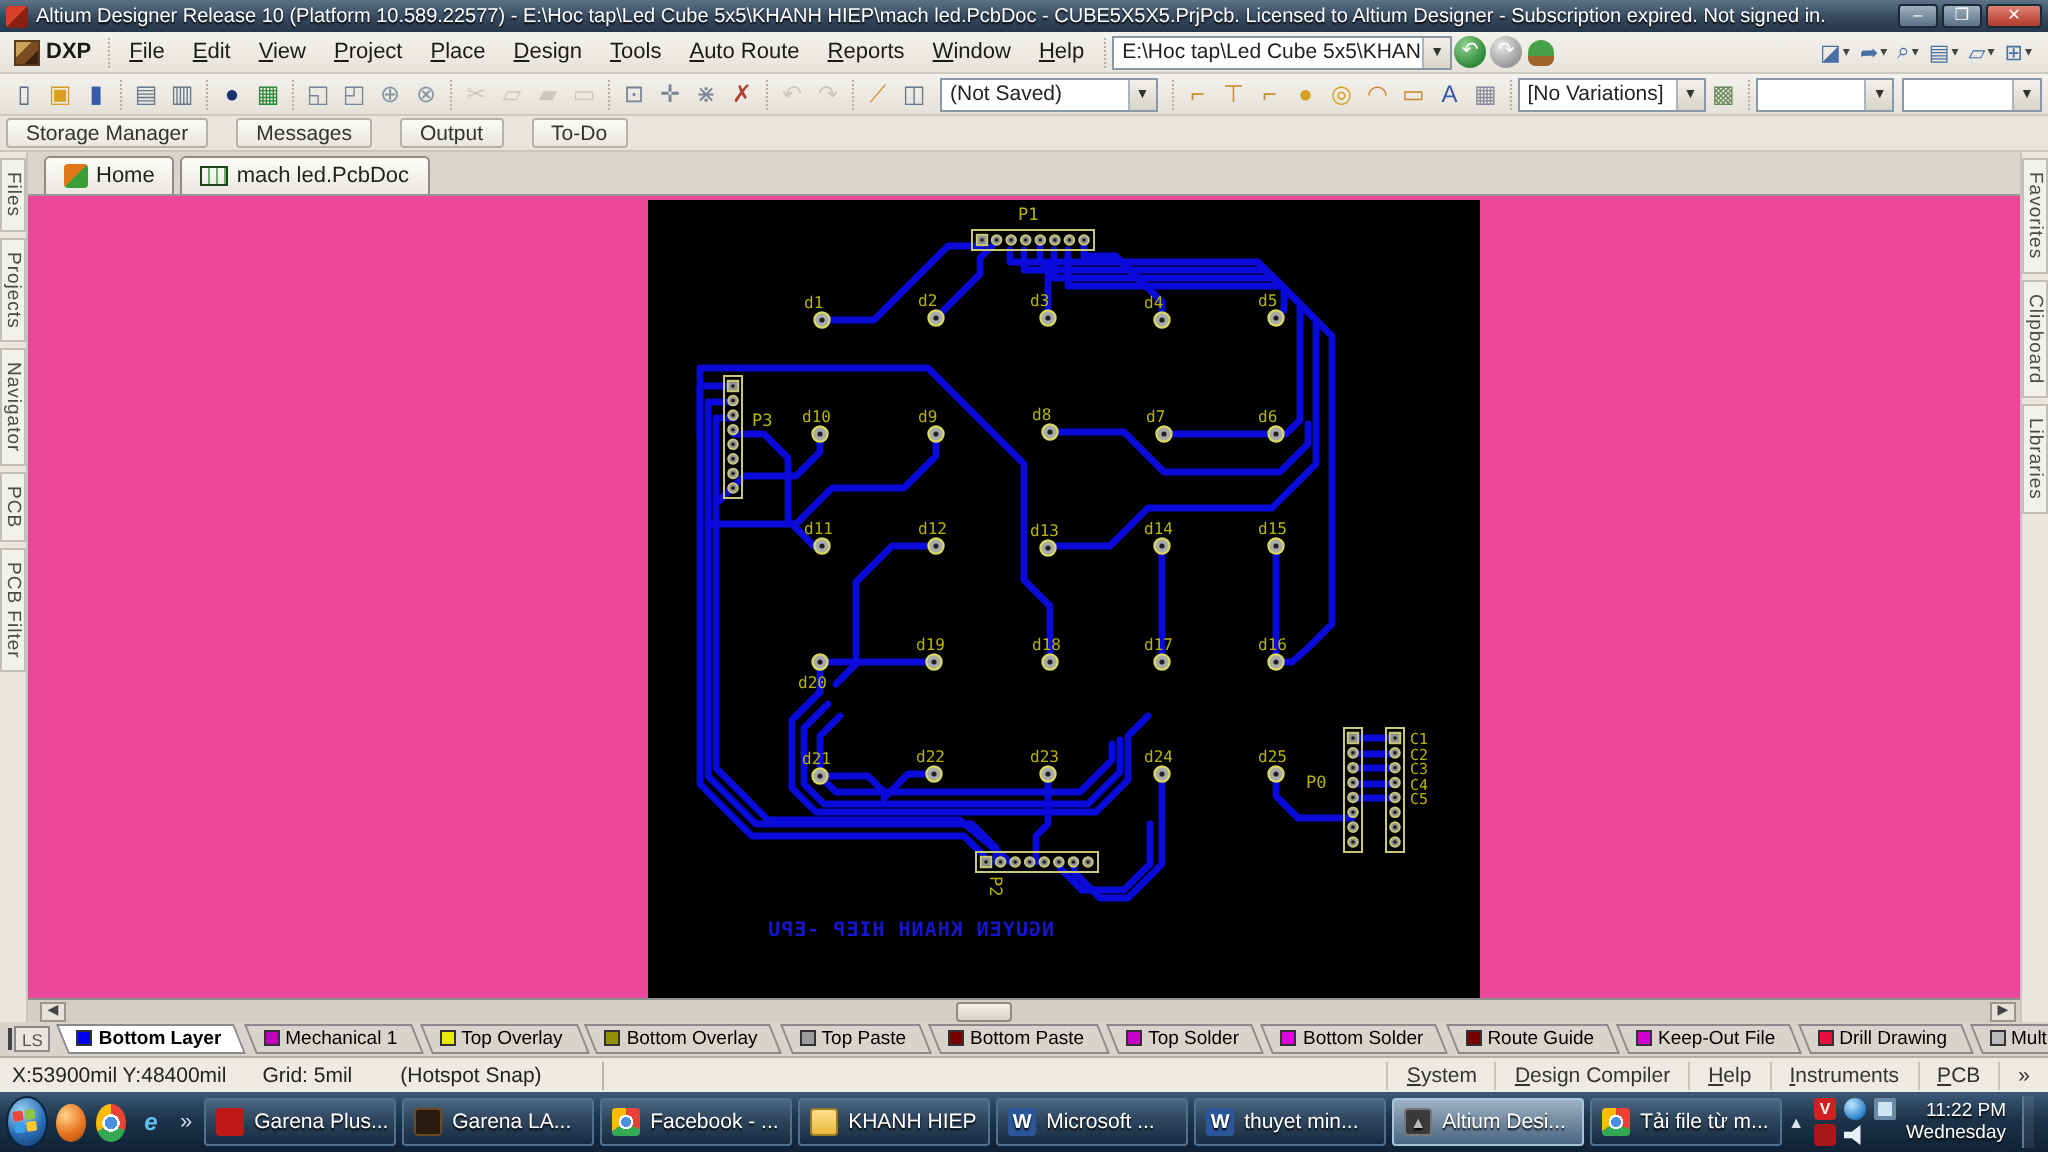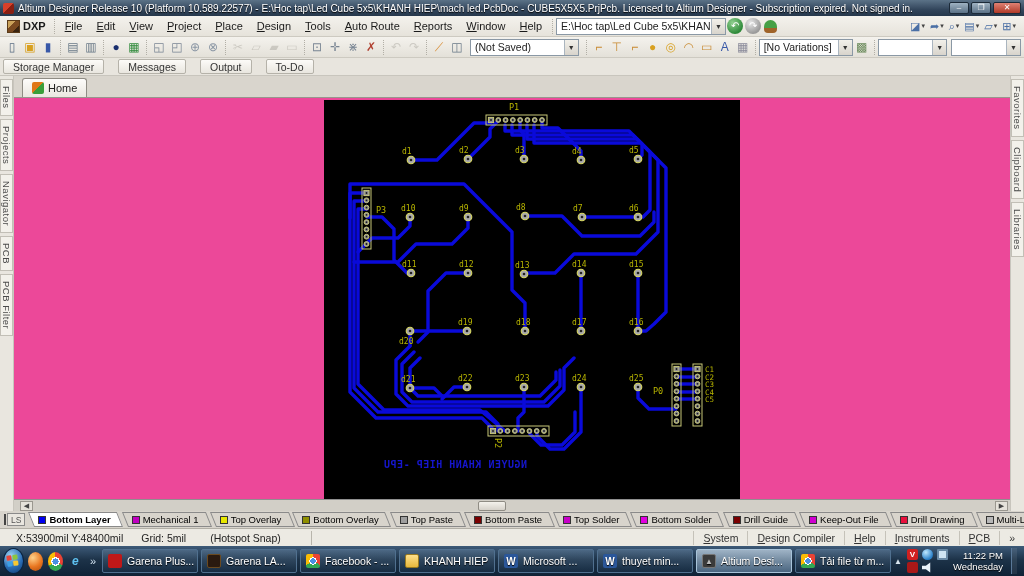--- a/index.html
+++ b/index.html
@@ -85,21 +85,21 @@
   .ltab { position:relative; height:15px; line-height:15px; padding:0 10px 0 7px; margin-right:4px; font-size:9.5px; color:#000; }
   .ltab::before { content:""; position:absolute; inset:0; background:#d8d4cc; border:1px solid #8a8a8a; transform:skewX(22deg); }
   .ltab.active::before { background:#fff; }
   .ltab.active { font-weight:bold; }
   .ltab > span { position:relative; }
   .lsq { display:inline-block; width:8px; height:8px; border:1px solid #333; margin-right:3px; vertical-align:-1px; }
 
   
   #statusbar { top:528px; left:0; width:1024px; height:18px; background:#eceae3; border-top:1px solid #b2afa6;
     display:flex; align-items:center; font-size:10.5px; color:#222; }
-  #sb-pos { margin-left:16px; } #sb-grid { margin-left:18px; } #sb-snap { margin-left:24px; }
+  #sb-pos { margin-left:6px; } #sb-grid { margin-left:18px; } #sb-snap { margin-left:24px; }
   #sb-div { width:1px; height:14px; border-left:1px solid #b8b5ac; margin-left:30px; }
   #sb-right { margin-left:auto; display:flex;align-items:center; }
   .sbtn { display:inline-block; padding:1px 9px; border-left:1px solid #c5c2b9; color:#333; }
   .sbtn::first-letter { text-decoration:underline; }
 
   
   #taskbar { top:546px; left:0; width:1024px; height:30px; background:linear-gradient(#3d5a78,#1d3349 45%,#0f2236);
     display:flex; align-items:center; padding:0 3px; gap:3px; }
   #start-orb { width:26px; height:26px; border-radius:50%; background:radial-gradient(circle at 35% 28%,#9ed4f2,#2a6db5 55%,#0f3a6e);
     border:1px solid #0a2340; display:flex; align-items:center; justify-content:center; }
@@ -245,20 +245,24 @@
     <div class="ptab">Storage Manager</div>
     <div class="ptab">Messages</div>
     <div class="ptab">Output</div>
     <div class="ptab">To-Do</div>
   </div>
 
 <div id="doctabs" class="abs">
     <div class="dtab">
       <span class="home-ic"></span>
       <span>Home</span>
+    </div>
+    <div class="dtab">
+      <span class="pcb-ic"></span>
+      <span>mach led.PcbDoc</span>
     </div>
   </div>
 
 <div id="strip-left" class="abs vstrip">
     <div class="vtab">Files</div>
     <div class="vtab">Projects</div>
     <div class="vtab">Navigator</div>
     <div class="vtab">PCB</div>
     <div class="vtab">PCB Filter</div>
   </div>
@@ -552,21 +556,21 @@
   <span id="ls-btn">LS</span>
   <span id="layer-tabs" style="display:flex;align-items:center">
       <span class="ltab active"><span class="lsq" style="background: rgb(0, 0, 240);"></span><span>Bottom Layer</span></span>
       <span class="ltab"><span class="lsq" style="background: rgb(192, 0, 192);"></span><span>Mechanical 1</span></span>
       <span class="ltab"><span class="lsq" style="background: rgb(232, 232, 0);"></span><span>Top Overlay</span></span>
       <span class="ltab"><span class="lsq" style="background: rgb(143, 143, 0);"></span><span>Bottom Overlay</span></span>
       <span class="ltab"><span class="lsq" style="background: rgb(158, 158, 158);"></span><span>Top Paste</span></span>
       <span class="ltab"><span class="lsq" style="background: rgb(122, 0, 0);"></span><span>Bottom Paste</span></span>
       <span class="ltab"><span class="lsq" style="background: rgb(200, 0, 200);"></span><span>Top Solder</span></span>
       <span class="ltab"><span class="lsq" style="background: rgb(224, 0, 224);"></span><span>Bottom Solder</span></span>
-      <span class="ltab"><span class="lsq" style="background: rgb(122, 0, 0);"></span><span>Drill Guide</span></span>
+      <span class="ltab"><span class="lsq" style="background: rgb(122, 0, 0);"></span><span>Route Guide</span></span>
       <span class="ltab"><span class="lsq" style="background: rgb(208, 0, 208);"></span><span>Keep-Out File</span></span>
       <span class="ltab"><span class="lsq" style="background: rgb(232, 16, 60);"></span><span>Drill Drawing</span></span>
       <span class="ltab"><span class="lsq" style="background: rgb(184, 184, 184);"></span><span>Multi-Layer</span></span>
     </span>
 
 </div>
 
 <div id="statusbar" class="abs">
   <span id="sb-pos">X:53900mil Y:48400mil</span>
   <span id="sb-grid">Grid: 5mil</span>

